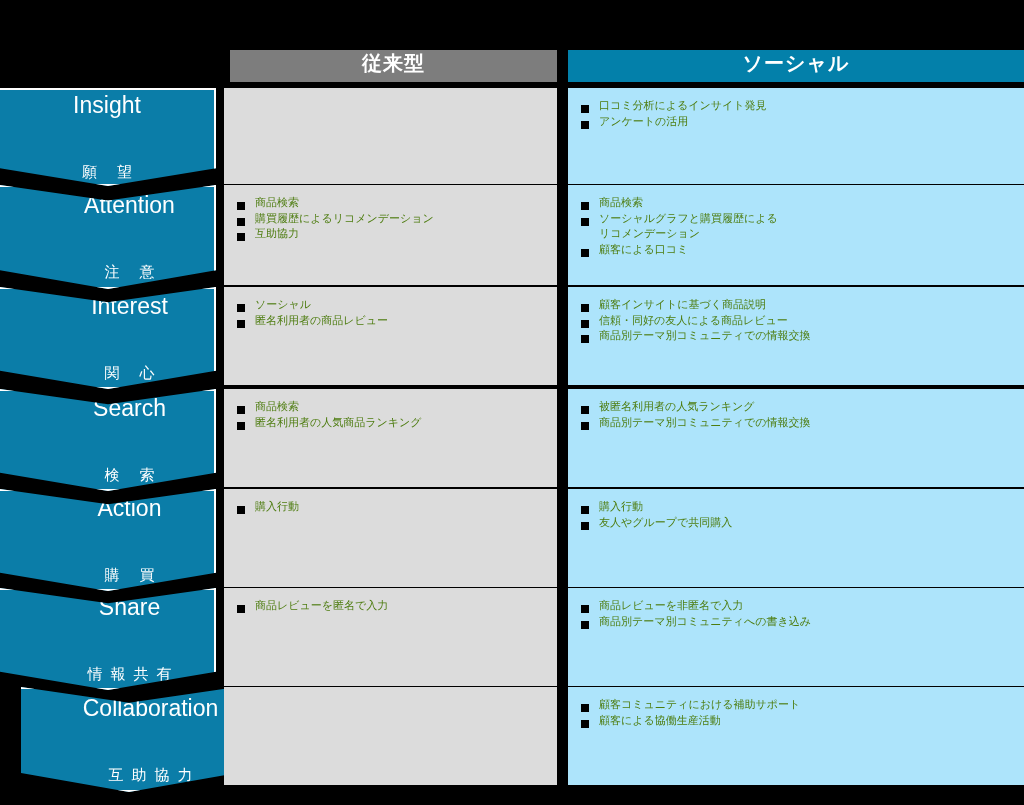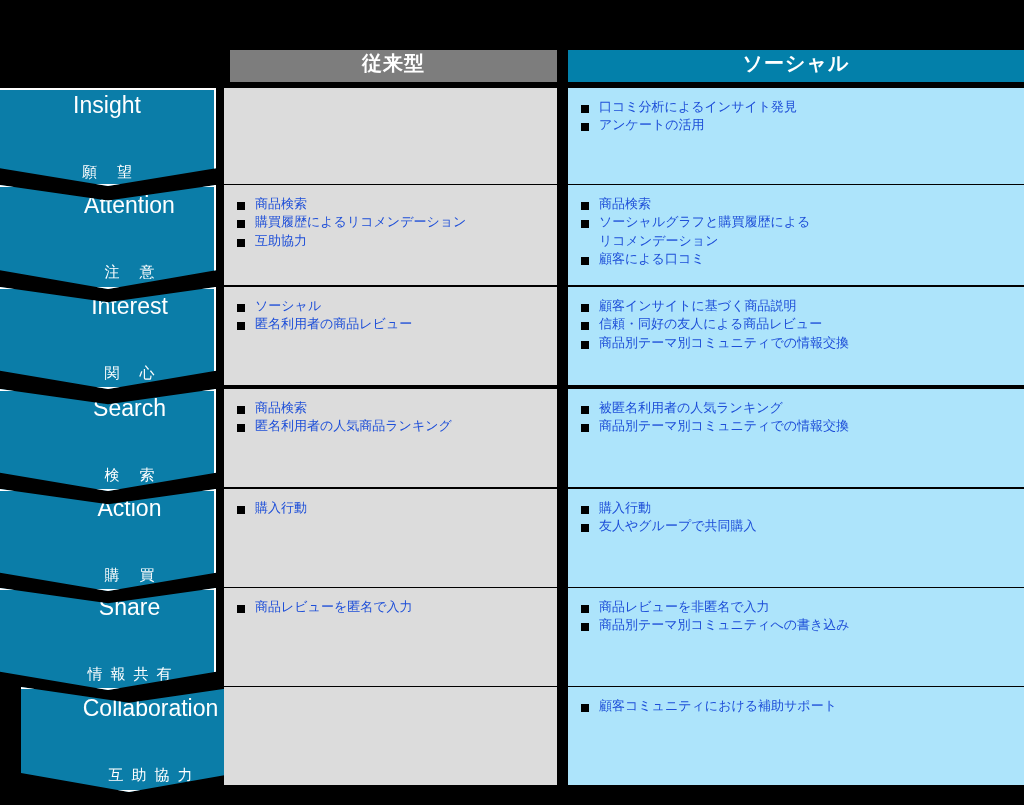--- a/index.html
+++ b/index.html
@@ -94,23 +94,23 @@
   }
   .cell.soc {
     left: 568px;
     width: 456px;
     background: #ade4fb;
   }
   .cell ul { list-style: none; }
   .cell li {
     position: relative;
     padding-left: 19px;
-    font-size: 13px;
+    font-size: 11px;
     line-height: 1.42;
-    color: #1d4ed8;
+    color: #4d7c0f;
     white-space: pre-line;
   }
   .cell li::before {
     content: "";
     position: absolute;
     left: 1px;
     top: 7px;
     width: 8px;
     height: 8px;
     background: #000000;
@@ -227,17 +227,18 @@
       <div class="chevron mid" style="top: 687px; height: 105px; margin-left: 21px;">
         <div class="en">Collaboration</div>
         <div class="ja">互助協力</div>
       </div>
       <div class="cell trad" style="top: 687px; height: 98px;">
         <ul></ul>
       </div>
       <div class="cell soc" style="top: 687px; height: 98px;">
         <ul>
           <li>顧客コミュニティにおける補助サポート</li>
+          <li>顧客による協働生産活動</li>
         </ul>
       </div>
     </div>
 
 </div>
 
 </body></html>

